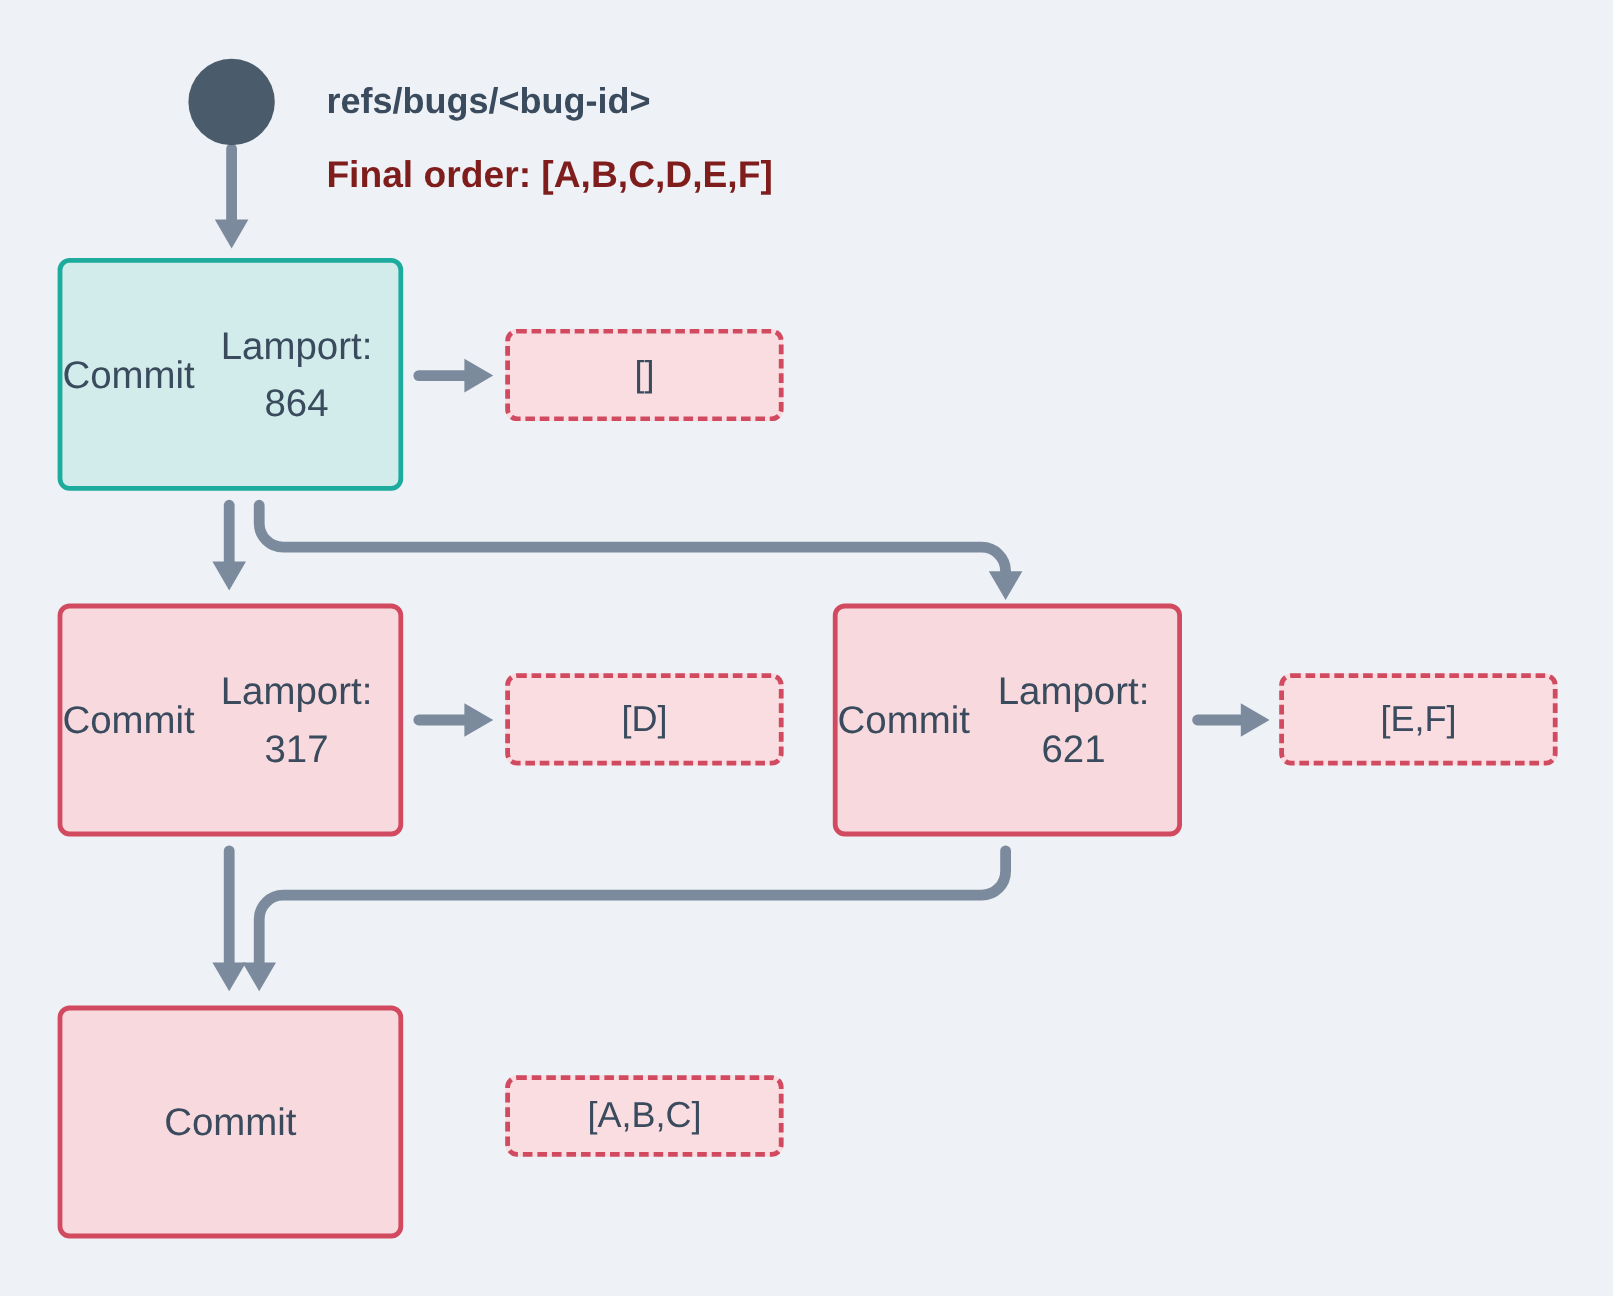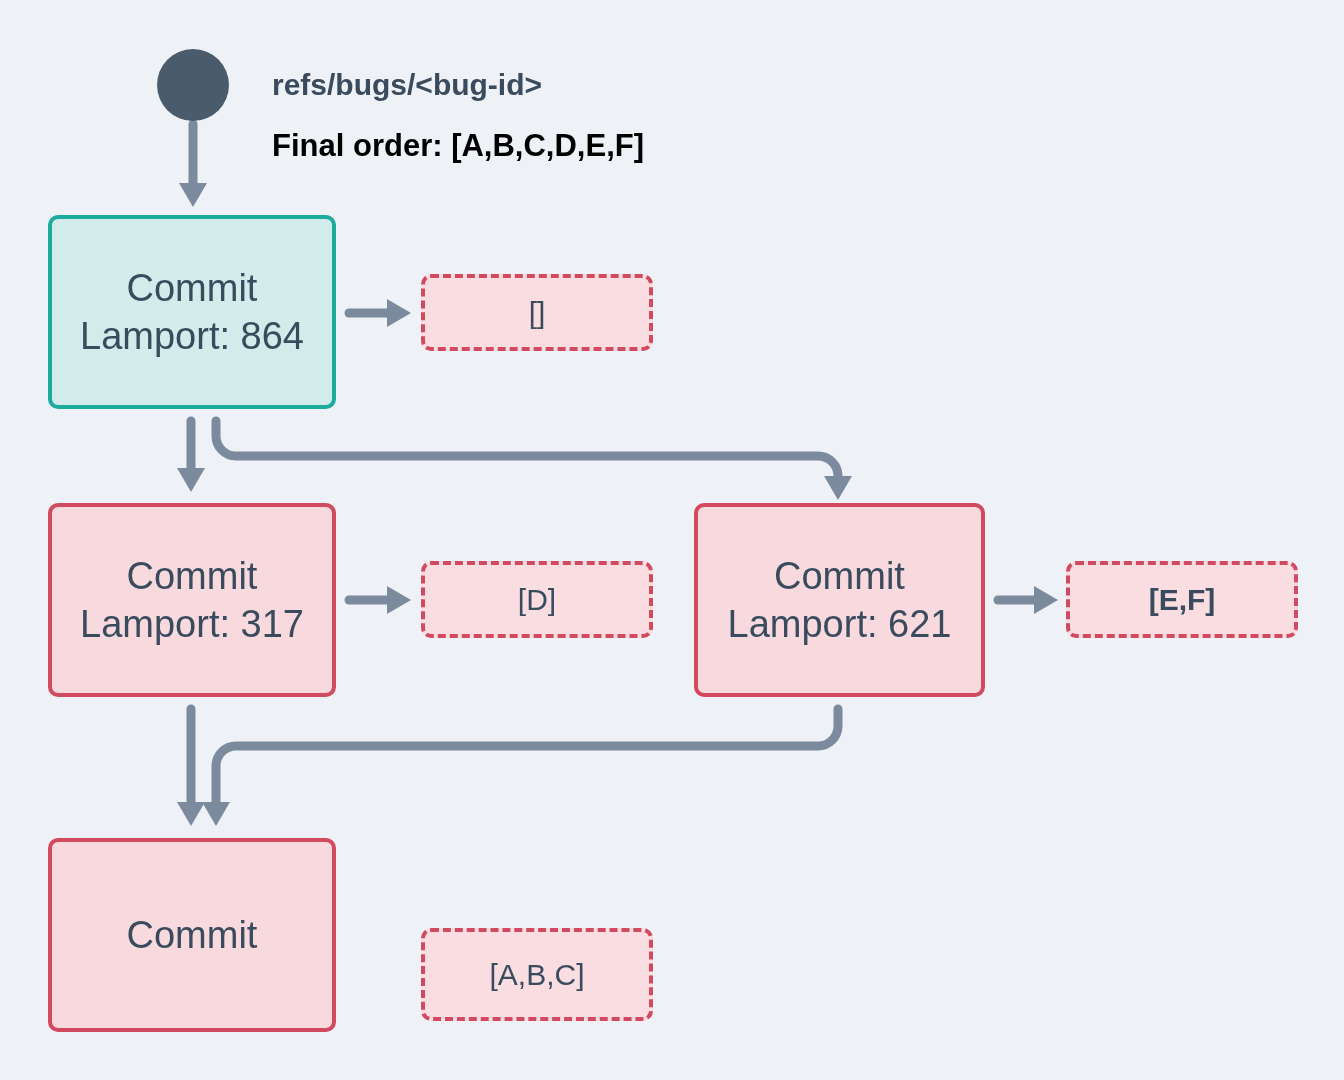--- a/index.html
+++ b/index.html
@@ -22,29 +22,29 @@
     background: #4a5b6b;
   }
   .ref-label {
     position: absolute; left: 272px; top: 68px;
     font-size: 30px; font-weight: 700; white-space: nowrap;
     color: #3a4b5e;
   }
   .final-order {
     position: absolute; left: 272px; top: 128px;
     font-size: 31px; font-weight: 700; white-space: nowrap;
-    color: #000000;
+    color: #7f1d1d;
   }
 
   .node {
     position: absolute;
-    display: flex; flex-direction: column;
+    display: flex; flex-direction: row;
     align-items: center; justify-content: center;
     border-radius: 10px;
-    font-size: 38px; line-height: 48px;
+    font-size: 32px; line-height: 48px;
     text-align: center;
     color: #3a4b5e;
     box-sizing: border-box;
   }
   .node.teal { background: #d1ecea; border: 4px solid #1dab9d; }
   .node.pink { background: #f8dade; border: 4px solid #d14a60; }
 
   .payload {
     position: absolute;
     display: flex; align-items: center; justify-content: center;
@@ -55,22 +55,22 @@
     box-sizing: border-box;
   }
 
   .n1 { left: 48px;  top: 215px; width: 288px; height: 194px; }
   .n2 { left: 48px;  top: 503px; width: 288px; height: 194px; }
   .n3 { left: 694px; top: 503px; width: 291px; height: 194px; }
   .n4 { left: 48px;  top: 838px; width: 288px; height: 194px; }
 
   .p1 { left: 421px;  top: 274px; width: 232px; height: 77px; }
   .p2 { left: 421px;  top: 561px; width: 232px; height: 77px; }
-  .p3 { left: 1066px; top: 561px; width: 232px; height: 77px; font-weight: bold; }
-  .p4 { left: 421px;  top: 928px; width: 232px; height: 93px; }
+  .p3 { left: 1066px; top: 561px; width: 232px; height: 77px; }
+  .p4 { left: 421px;  top: 896px; width: 232px; height: 68px; }
 </style>
 </head>
 <body>
 
 <div class="canvas">
 
   <svg class="edges" viewBox="0 0 1344 1080">
 
     <g>
       <path class="edge-shaft" d="M193,124 L193,183"></path>

